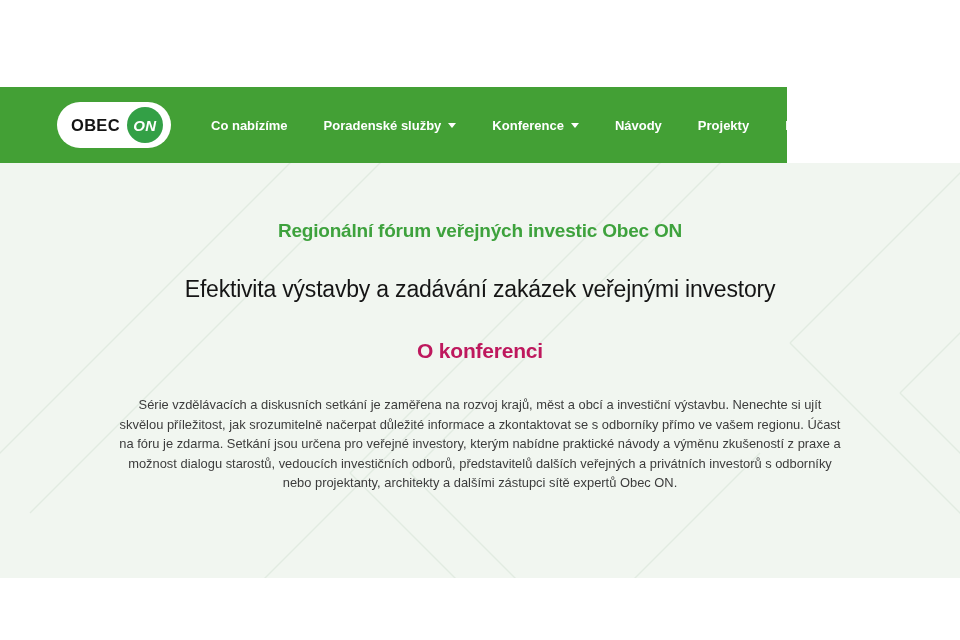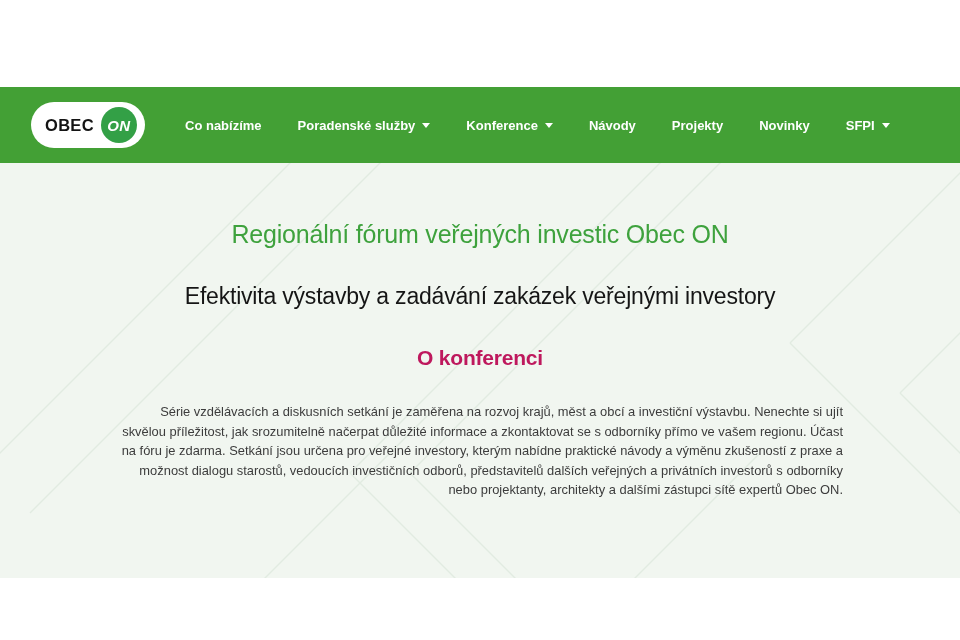--- a/index.html
+++ b/index.html
@@ -8,24 +8,24 @@
     background:#ffffff;
     font-family:"Liberation Sans", sans-serif;
     overflow:hidden;
   }
 
   
   .top-band { width:960px; height:87px; background:#ffffff; }
 
   
   .navbar {
-    width:960px; height:76px;
+    width:787px; height:76px;
     background:#43a035;
     display:flex; align-items:center;
-    padding-left:31px;
+    padding-left:57px;
     position:relative;
   }
 
   .logo {
     width:114px; height:46px;
     background:#ffffff;
     border-radius:23px;
     display:flex; align-items:center;
     padding-left:14px;
     flex:0 0 auto;
@@ -74,21 +74,21 @@
     pointer-events:none;
   }
   .content-inner {
     position:relative;
     padding-top:57px;
     text-align:center;
   }
 
   .title-green {
     color:#3ea23d;
-    font-size:25px; font-weight:normal;
+    font-size:19px; font-weight:bold;
     letter-spacing:-0.2px;
   }
   .title-black {
     color:#151515;
     font-size:23px; font-weight:normal;
     margin-top:34px;
     letter-spacing:-0.2px;
   }
   .section-heading {
     color:#be185d;
@@ -96,21 +96,21 @@
     margin-top:36px;
     letter-spacing:-0.2px;
   }
 
   .body-para {
     width:726px;
     margin:32px auto 0 auto;
     color:#3c3c3c;
     font-size:12.9px;
     line-height:19.5px;
-    text-align:right;
+    text-align:center;
   }
   .organizer-para {
     width:726px;
     margin:18px auto 0 auto;
     color:#3c3c3c;
     font-size:12.9px;
     line-height:19.5px;
     text-align:center;
   }
 

